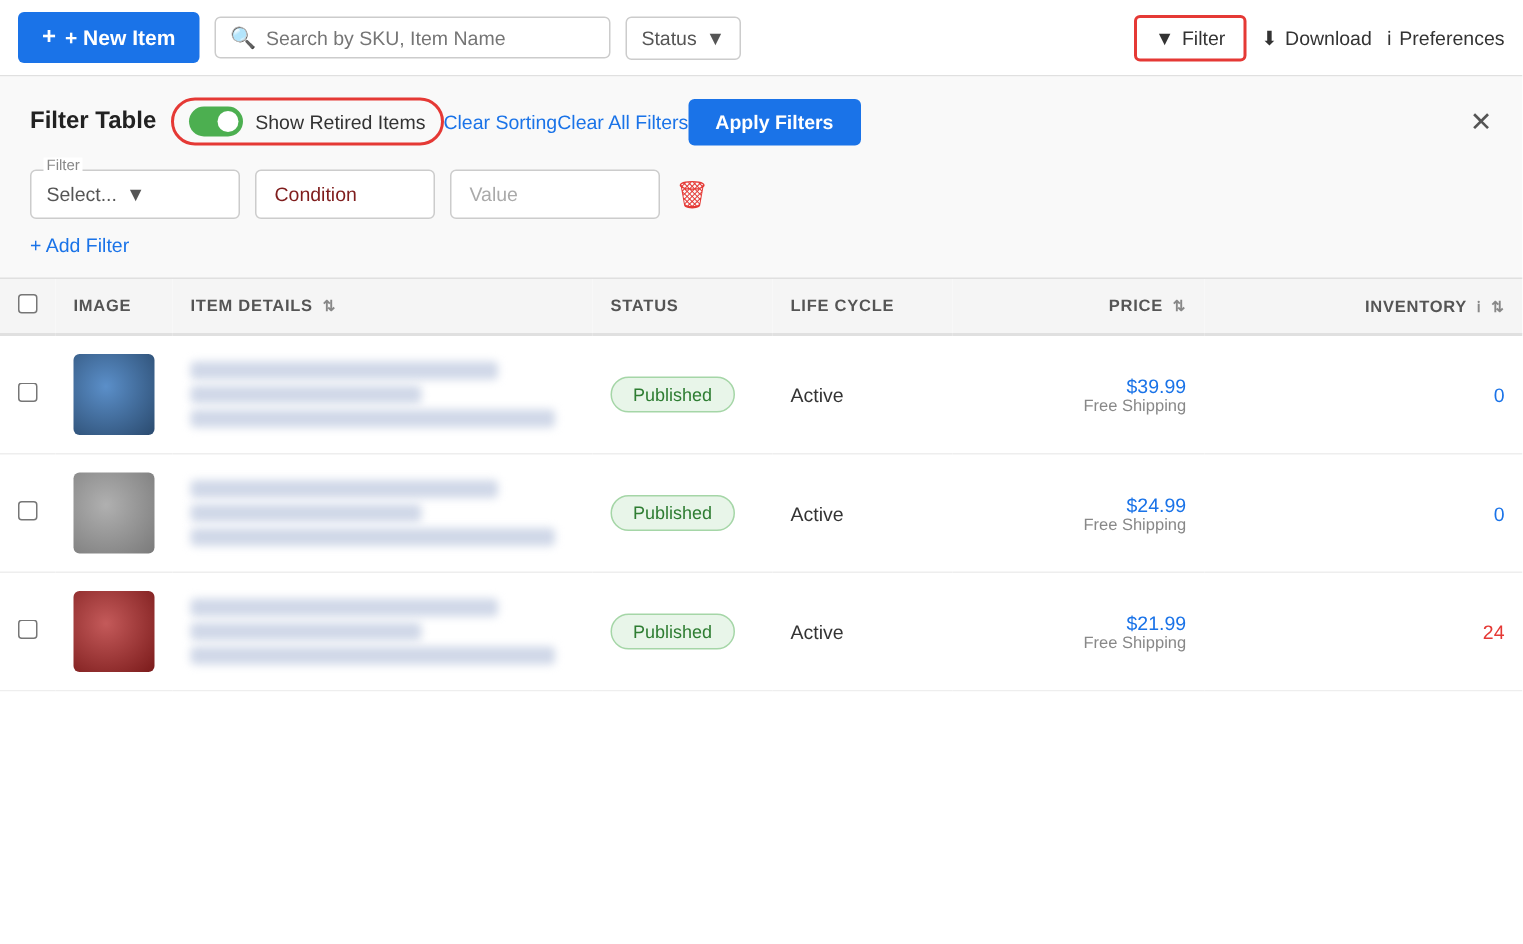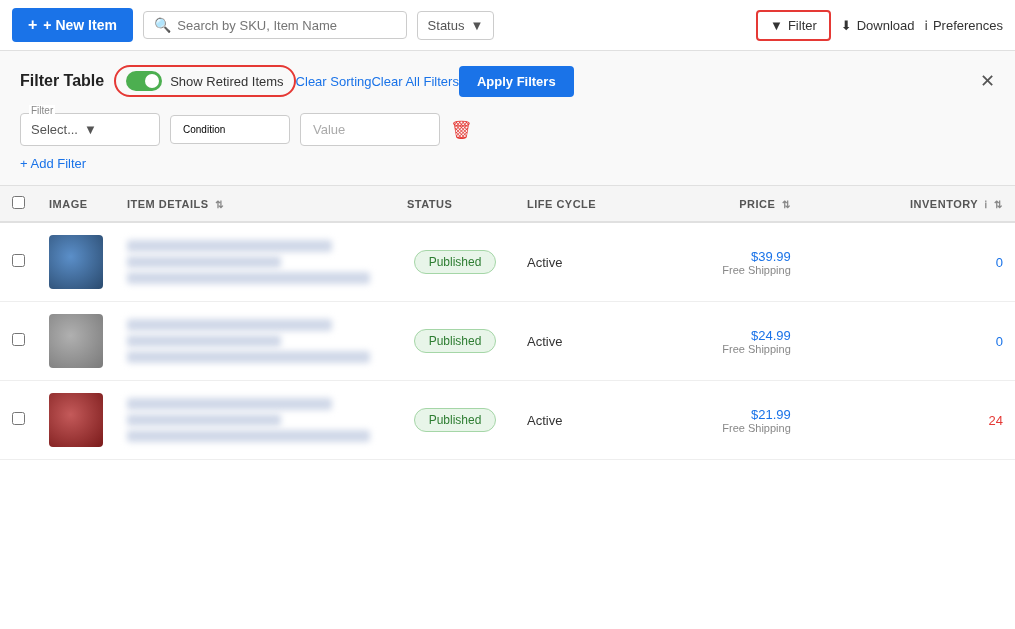--- a/index.html
+++ b/index.html
@@ -211,22 +211,22 @@
       gap: 6px;
       font-size: 13px;
       color: #555;
       cursor: pointer;
     }
     .filter-condition-box {
       border: 1px solid #ccc;
       border-radius: 4px;
       padding: 8px 12px;
       background: #fff;
-      font-size: 10px;
-      color: #000000;
+      font-size: 13px;
+      color: #7f1d1d;
       min-width: 120px;
     }
     .filter-value-box {
       border: 1px solid #ccc;
       border-radius: 4px;
       padding: 8px 12px;
       background: #fff;
       font-size: 13px;
       color: #aaa;
       min-width: 140px;
@@ -298,21 +298,21 @@
       height: 12px;
       background: #d0d8e8;
       border-radius: 3px;
       margin: 4px 0;
       filter: blur(3px);
     }
     .blurred-line.short { width: 60%; }
     .blurred-line.medium { width: 80%; }
     .blurred-line.long { width: 95%; }
 
-    .status-cell { width: 120px; text-align: center; }
+    .status-cell { width: 120px; }
     .badge-published {
       display: inline-block;
       background: #e8f5e9;
       color: #2e7d32;
       border: 1px solid #a5d6a7;
       border-radius: 20px;
       padding: 4px 14px;
       font-size: 12px;
       font-weight: 500;
     }

